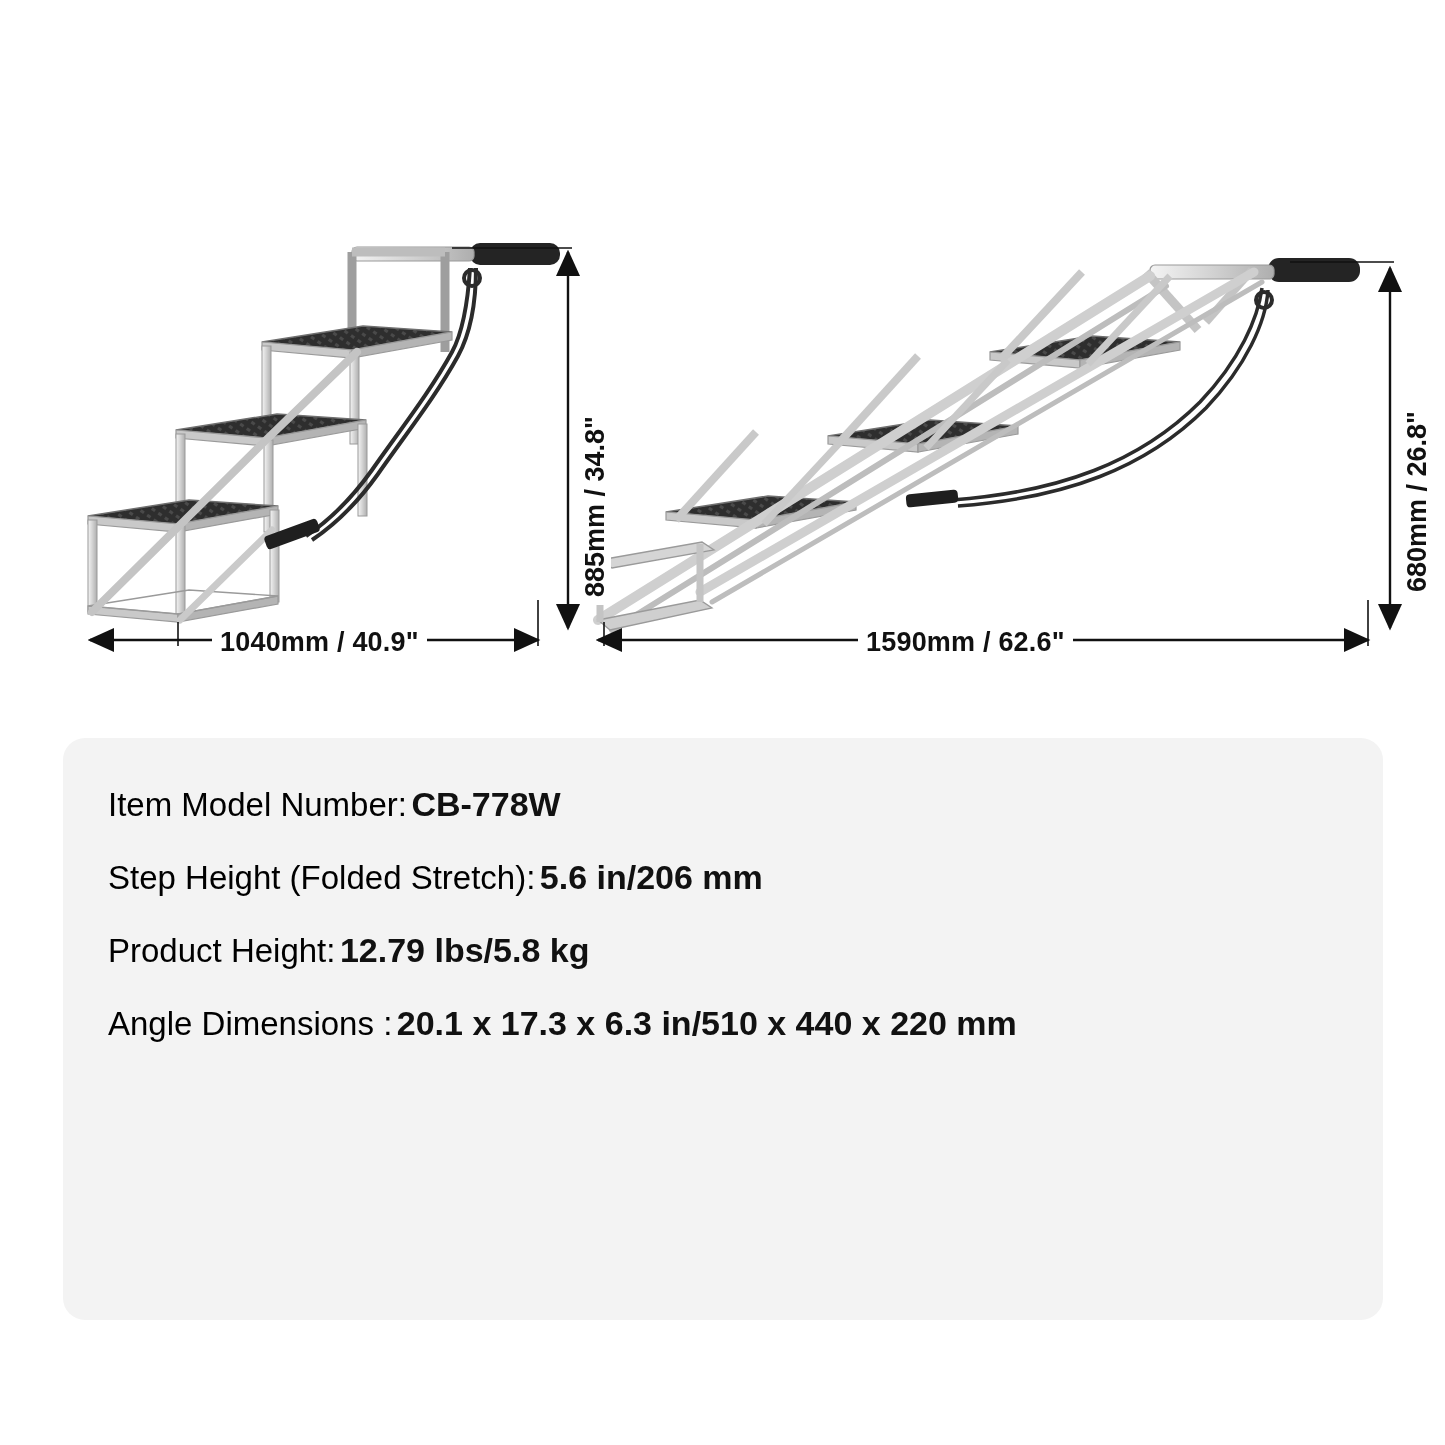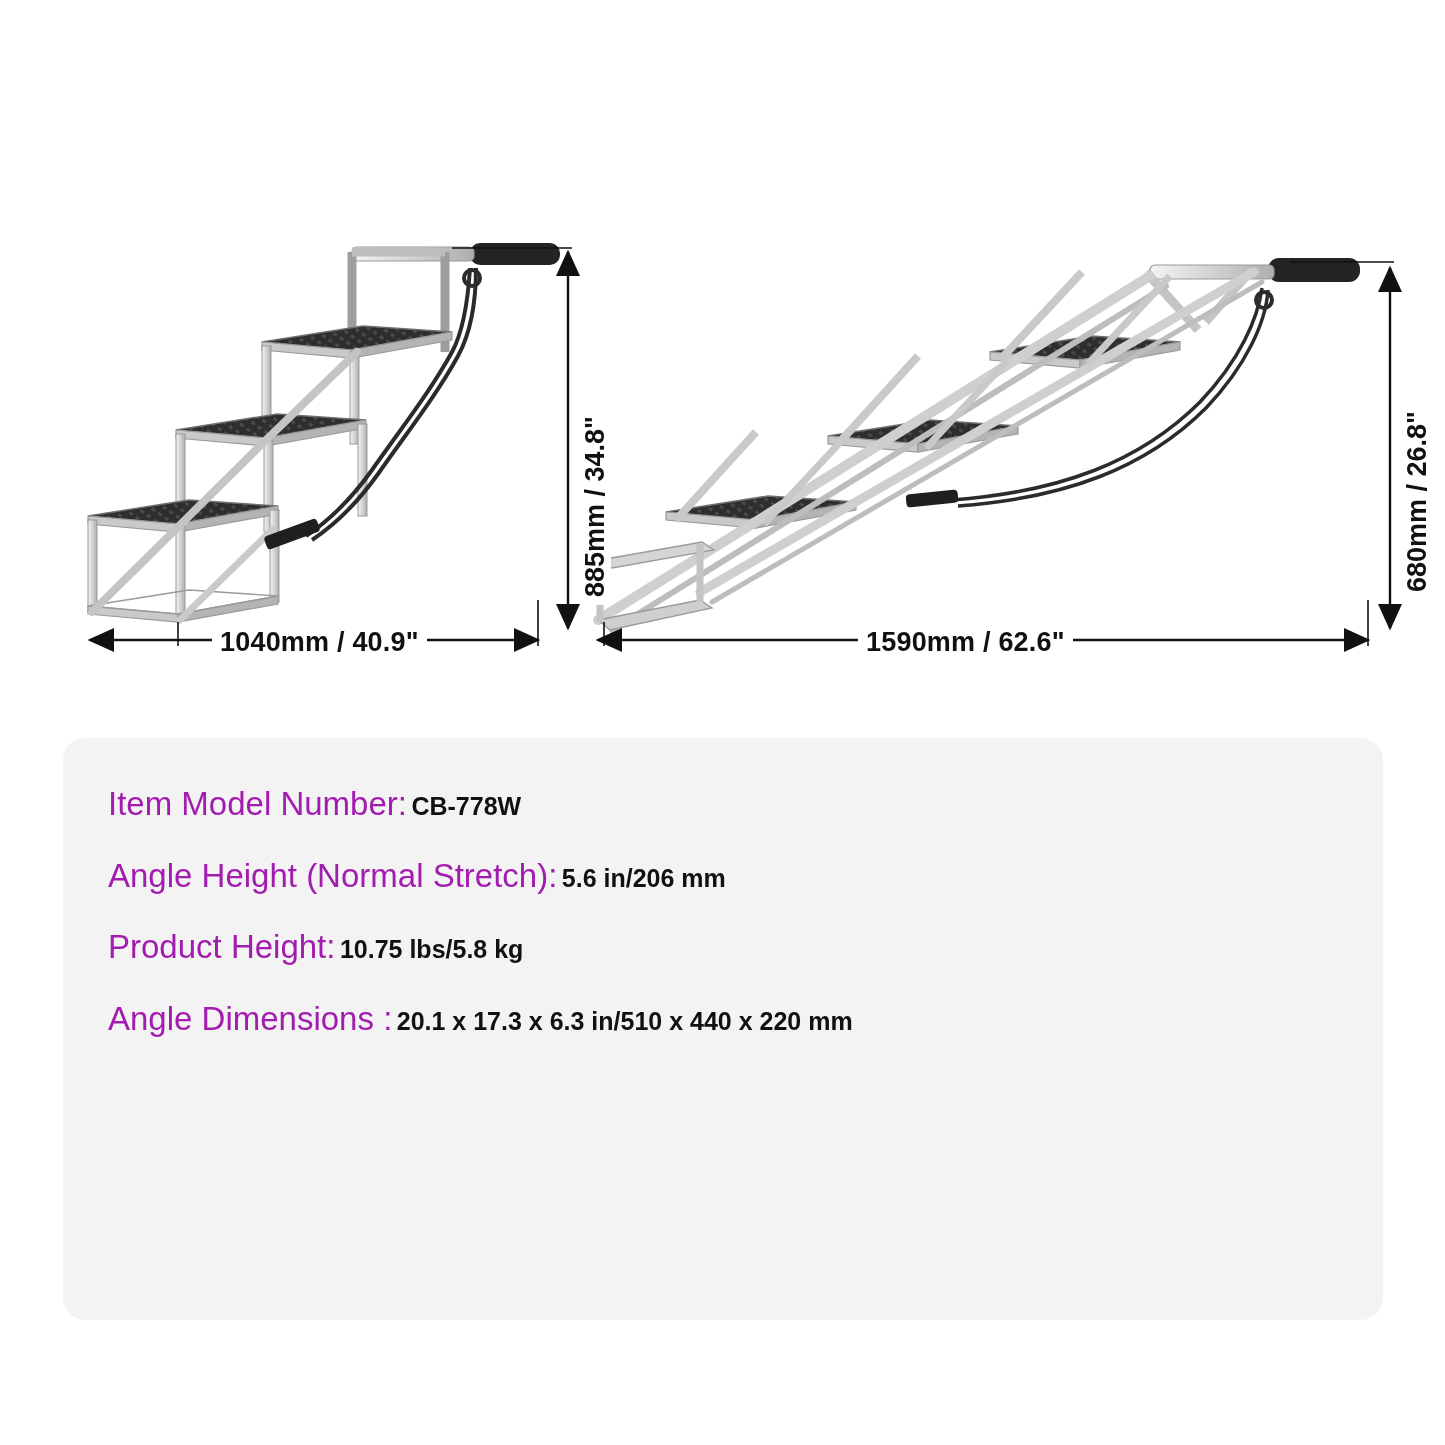--- a/index.html
+++ b/index.html
@@ -38,25 +38,25 @@
   .spec-list{
     position:absolute;left:45px;top:44px;right:30px;
   }
   .spec-row{
     margin-bottom:27px;
     line-height:1.35;
     white-space:nowrap;
   }
   .spec-label{
     font-size:33px;
-    color:#a21caf;
+    color:#000000;
     font-weight:normal;
   }
   .spec-value{
-    font-size:25px;
+    font-size:34px;
     color:#111;
     font-weight:bold;
   }
 </style>
 </head>
 <body>
 
 <div class="stage">
 
   <div class="diagram">
@@ -206,27 +206,27 @@
 
   <div class="spec-card">
     <div class="spec-list">
 
       <div class="spec-row">
         <span class="spec-label">Item Model Number:</span>
         <span class="spec-value">CB-778W</span>
       </div>
 
       <div class="spec-row">
-        <span class="spec-label">Angle Height (Normal Stretch):</span>
+        <span class="spec-label">Step Height (Folded Stretch):</span>
         <span class="spec-value">5.6 in/206 mm</span>
       </div>
 
       <div class="spec-row">
         <span class="spec-label">Product Height:</span>
-        <span class="spec-value">10.75 lbs/5.8 kg</span>
+        <span class="spec-value">12.79 lbs/5.8 kg</span>
       </div>
 
 
       <div class="spec-row">
         <span class="spec-label">Angle Dimensions :</span>
         <span class="spec-value">20.1 x 17.3 x 6.3 in/510 x 440 x 220 mm</span>
       </div>
 
 
     </div>

